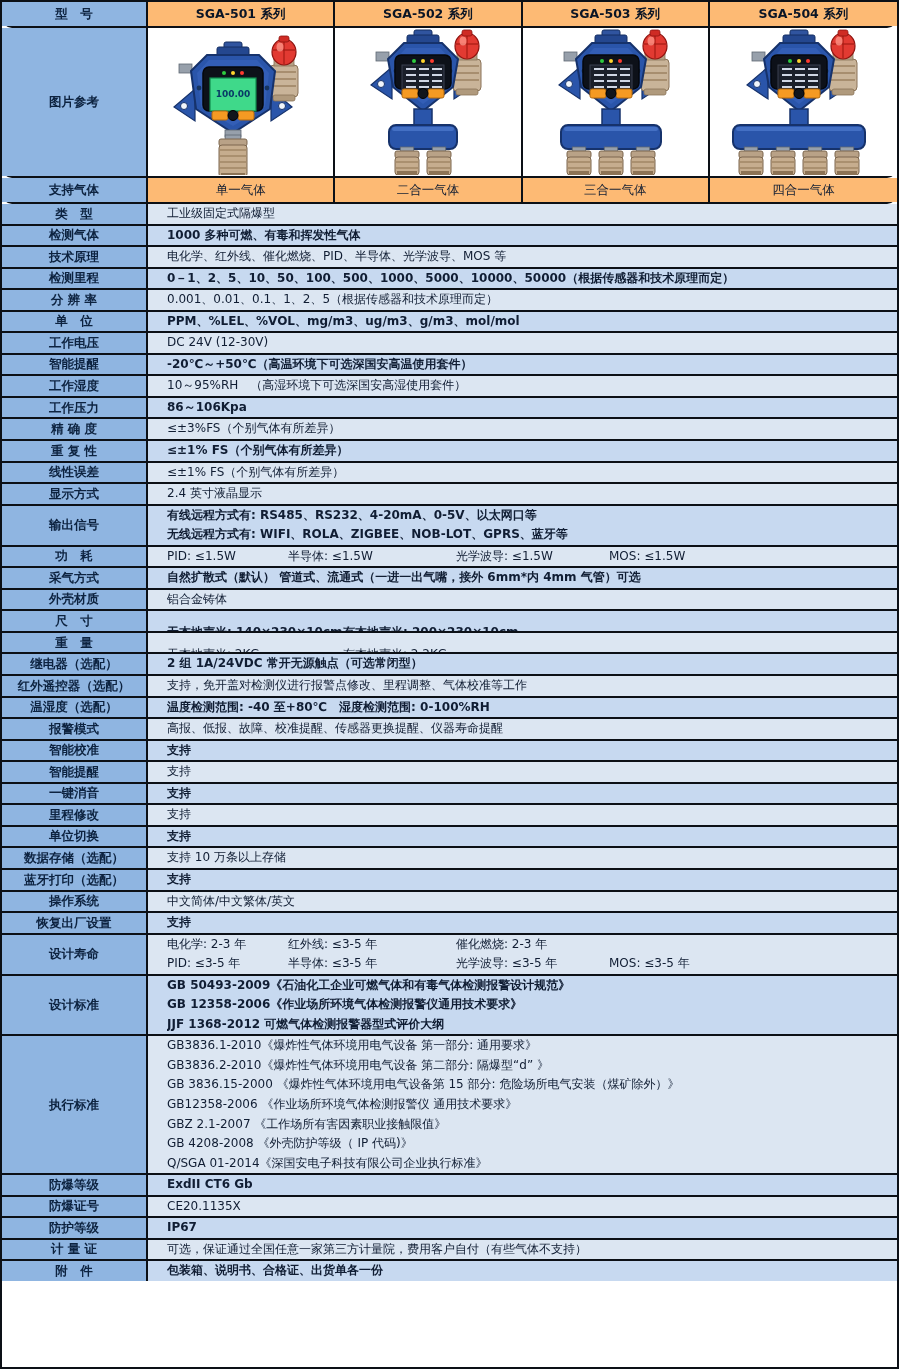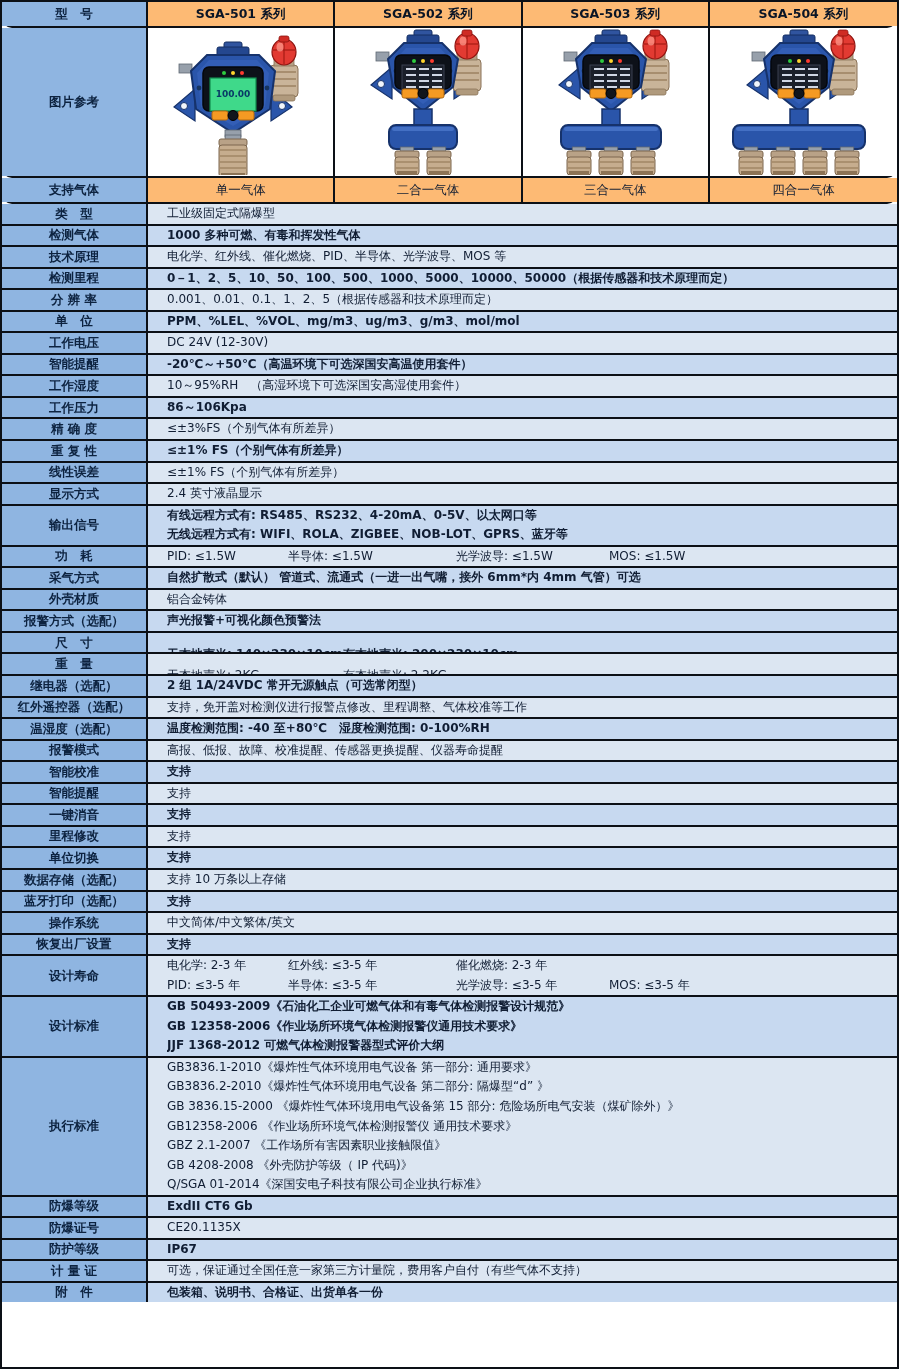--- a/index.html
+++ b/index.html
@@ -419,26 +419,20 @@
           <div class="line">自然扩散式（默认） 管道式、流通式（一进一出气嘴，接外 6mm*内 4mm 气管）可选</div>
         </div>
       </div>
       <div class="row light">
         <div class="lbl">外壳材质</div>
         <div class="val">
           <div class="line">铝合金铸体</div>
         </div>
       </div>
       <div class="row dark">
-        <div class="lbl">报警方式（选配）</div>
-        <div class="val">
-          <div class="line">声光报警+可视化颜色预警法</div>
-        </div>
-      </div>
-      <div class="row dark">
         <div class="lbl">尺　寸</div>
         <div class="val">
           <div class="line" data-n="2"><span class="seg">无本地声光: 140×230×10cm</span><span class="seg">有本地声光: 200×230×10cm</span></div>
         </div>
       </div>
       <div class="row light">
         <div class="lbl">重　量</div>
         <div class="val">
           <div class="line" data-n="2"><span class="seg">无本地声光: 2KG</span><span class="seg">有本地声光: 2.2KG</span></div>
         </div>

